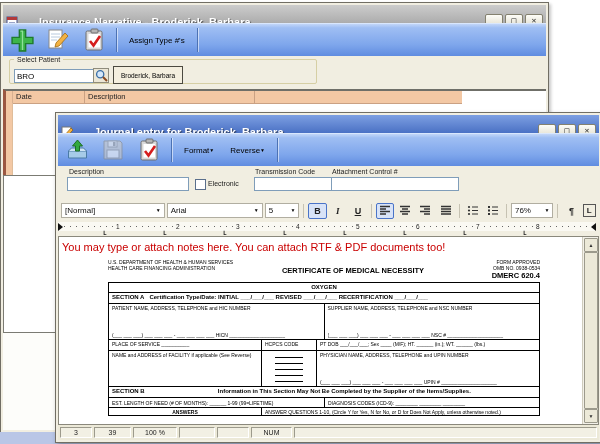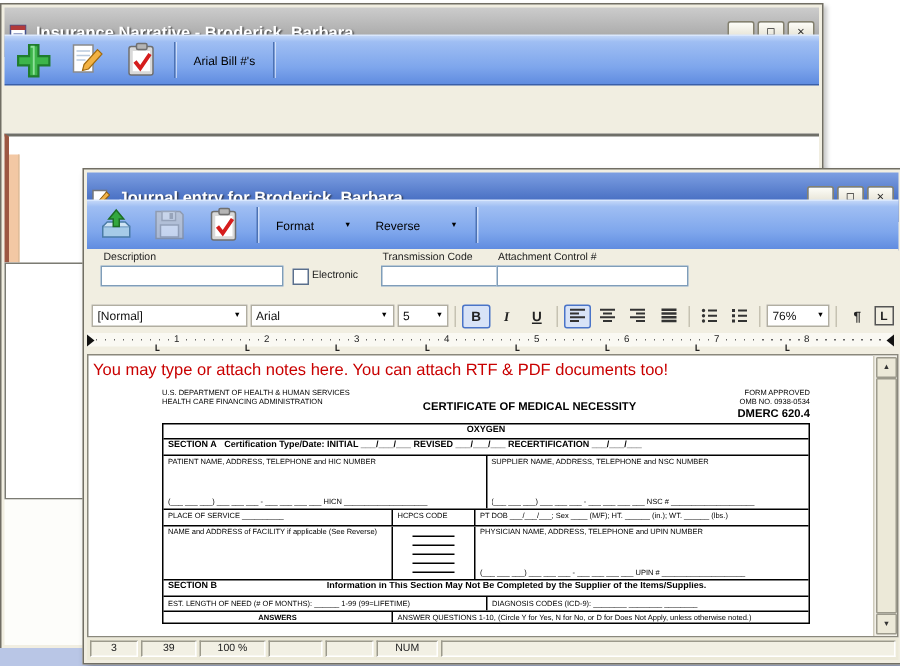--- a/index.html
+++ b/index.html
@@ -5,39 +5,39 @@
   html,body{margin:0;padding:0;background:#fff;}
   .screen{position:relative;width:600px;height:444px;background:#ffffff;overflow:hidden;
           font-family:"Liberation Sans",sans-serif;-webkit-font-smoothing:antialiased;}
 
   
   .win{position:absolute;border:1px solid #716e64;background:#f1eee1;}
   .back{left:0;top:2px;width:547px;height:429px;box-shadow:2px 2px 3px rgba(0,0,0,.22);}
   .front{left:55px;top:112px;width:545px;height:329px;box-shadow:2px 3px 5px rgba(0,0,0,.32);}
 
   .tb{position:absolute;left:2px;top:2px;right:2px;height:33px;display:flex;align-items:center;
-      gap:5px;padding:0 3px;overflow:hidden;}
+      gap:20px;padding:0 3px;overflow:hidden;}
   .tb-back{background:linear-gradient(#cccccc 0%,#b2b2b2 45%,#8e8e8e 100%);}
   .tb-front{background:linear-gradient(#7d9fe2 0%,#4a71c4 55%,#38539c 100%);}
   .ttext{flex:1;font-size:11px;font-weight:bold;color:#ffffff;text-shadow:1px 1px 1px rgba(40,40,40,.75);
          white-space:nowrap;overflow:hidden;}
   .caps{display:flex;gap:2px;}
   .capbtn{width:16px;height:13px;background:linear-gradient(#fdfdf8,#ddd9c8);border:1px solid #84816f;
           border-radius:2px;font-size:8px;line-height:11px;text-align:center;font-weight:bold;color:#2a2a2a;
           font-family:"DejaVu Sans Mono",monospace;cursor:default;}
 
   .tbar{position:absolute;left:2px;right:2px;top:20px;height:32px;
         background:linear-gradient(#c2d6f8 0%,#9fbef3 12%,#7ea6ec 65%,#608ce0 100%);
         border-top:1px solid #d9e7fd;border-bottom:1px solid #3a5fa8;
         display:flex;align-items:center;padding:0 3px;gap:4px;}
   .tbtn{width:32px;height:28px;display:flex;align-items:center;justify-content:center;border-radius:2px;}
   .tbtn.disabled{opacity:.62;filter:grayscale(100%);}
   .tsep{width:1px;height:24px;background:#4c72b4;box-shadow:1px 0 0 rgba(255,255,255,.55);margin:0 2px;}
   .tlabelbtn{font-size:8px;color:#000;padding:3px 6px;white-space:nowrap;}
-  .menu{display:flex;align-items:center;gap:20px;font-size:8px;color:#000;padding:0 6px;height:22px;}
+  .menu{display:flex;align-items:center;gap:0;font-size:8px;color:#000;padding:0 6px;height:22px;}
   .dd{font-size:5px;color:#000;line-height:1;}
 
   
   .panel{position:absolute;left:2px;right:2px;top:53px;height:33px;background:#f1eee1;}
   fieldset.group{position:absolute;left:6px;top:0;width:306px;height:26px;border:1px solid #d6cfa4;
                  border-radius:2px;margin:0;padding:0;min-width:0;background:#f1eee1;}
   fieldset.group legend{font-size:7px;color:#222;padding:0 3px;margin-left:4px;}
   .sp-input{position:absolute;left:4px;top:6px;width:74px;height:12px;border:1px solid #7f9db9;
             background:#fff;font-size:8px;font-family:"Liberation Sans",sans-serif;padding:0 2px;}
   .sp-search{position:absolute;left:83px;top:5px;width:16px;height:15px;background:#ece7d6;
@@ -190,26 +190,46 @@
         <span style="display:flex">
           <svg width="23" height="24" viewBox="0 0 23 24">
               <rect x="3" y="3" width="16" height="19" rx="1.5" fill="#d9d9d9" stroke="#6f6f6f"></rect>
               <rect x="8" y="1" width="7" height="4" rx="1" fill="#b5b5b5" stroke="#6f6f6f"></rect>
               <rect x="5.5" y="6" width="11.5" height="13.5" fill="#ffffff"></rect>
               <path d="M7 13 l3.5 4.5 L17 8" stroke="#d51d1d" stroke-width="2.6" fill="none"></path>
             </svg>
         </span>
       </div>
       <div class="tsep"></div>
-      <div class="tlabelbtn">Arial Bill #'s</div>
+      <div class="tlabelbtn">Assign Type #'s</div>
       <div class="tsep"></div>
     </div>
 
+    <div class="panel">
+      <fieldset class="group">
+        <legend>Select Patient</legend>
+        <input class="sp-input" value="BRO" style="">
+        <button class="sp-search">
+          <span style="display:flex">
+            <svg width="13" height="13" viewBox="0 0 13 13">
+                <circle cx="5.2" cy="5.2" r="3.6" fill="#d5e8fa" stroke="#3a6ea5" stroke-width="1.3"></circle>
+                <path d="M8 8 L12 12" stroke="#8a4a20" stroke-width="2"></path>
+              </svg>
+          </span>
+        </button>
+        <button class="sp-patient">Broderick, Barbara</button>
+      </fieldset>
+    </div>
 
     <div class="grid">
+      <div class="ghead">
+        <div class="gsel"></div>
+        <div class="gcol gcol-date">Date</div>
+        <div class="gcol gcol-desc">Description</div>
+      </div>
       <div class="gselcol"></div>
     </div>
 
     <div class="listbox"></div>
     <div class="backfill"></div>
   </div>
 
   <div class="strip"></div>
 
   <div class="win front">

